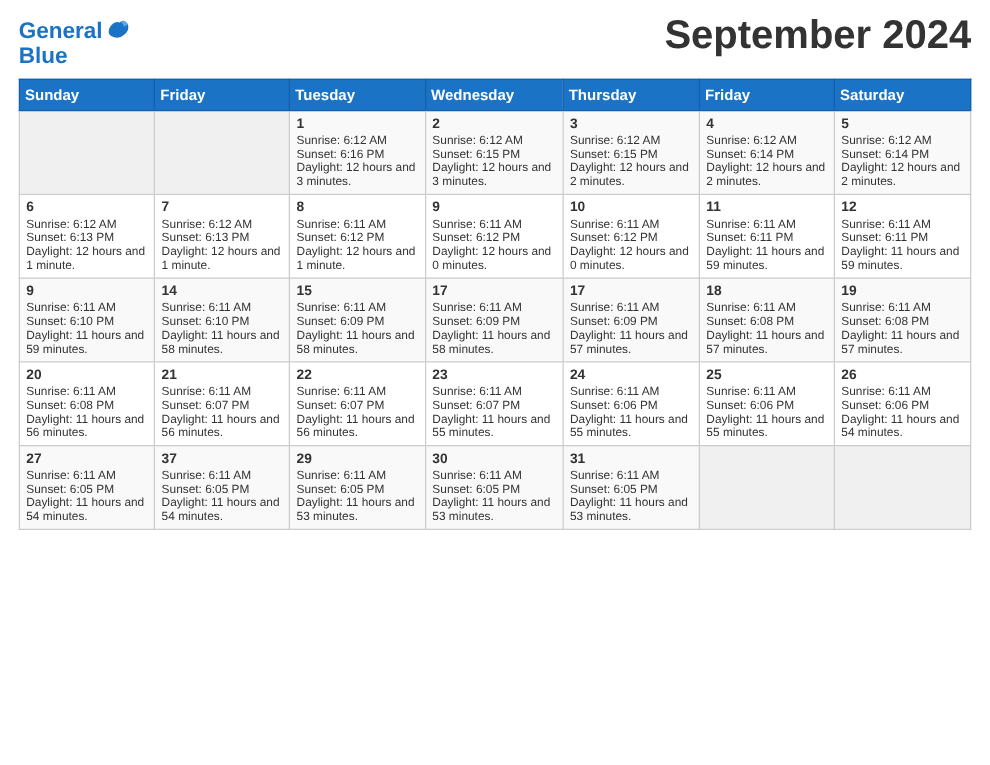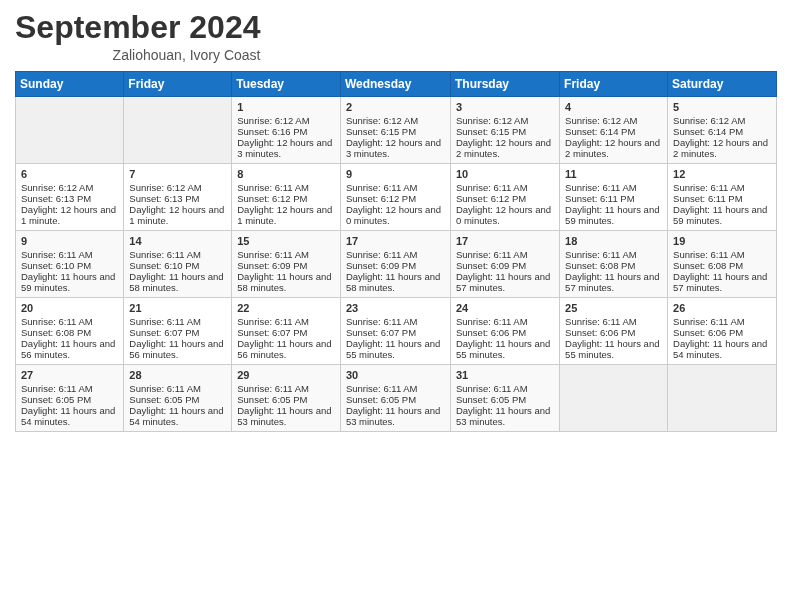--- a/index.html
+++ b/index.html
@@ -94,23 +94,38 @@
     }
     .cell-empty {
       background: #f0f0f0 !important;
     }
   </style>
 </head>
 <body>
 
 <div class="page">
   <div class="header">
+    <div class="logo">
+      <div>
+        <div style="display:flex;align-items:center;">
+          <span class="logo-text">
+            <span>General</span>
+          </span>
+          <svg class="logo-icon" viewBox="0 0 24 24" fill="#1a73c5">
+            <path d="M4 12 Q8 4 14 6 Q18 2 22 8 Q24 14 18 18 Q14 22 8 20 Q2 18 4 12Z" fill="#1a73c5"></path>
+            <path d="M14 6 Q18 2 22 8 L18 10 Q17 5 14 6Z" fill="#5ca8e8"></path>
+          </svg>
+        </div>
+        <div class="logo-text" style="color:#1a73c5; font-size:18px; font-weight:bold;">
+          <span>Blue</span>
+        </div>
+      </div>
+    </div>
     <div class="title-block">
       <div class="month-year">September 2024</div>
-      <div class="location">Zaliohouan, Ivory Coast</div>
     </div>
   </div>
 
   <table class="calendar-table">
     <thead>
       <tr>
 
       <th>Sunday</th>
           <th>Friday</th>
           <th>Tuesday</th>
@@ -288,21 +303,21 @@
           </td>
         </tr>
         <tr>
           <td>
             <span class="day-number">27</span>
             <span style="display: block;">Sunrise: 6:11 AM</span>
             <span style="display: block;">Sunset: 6:05 PM</span>
             <span style="display: block;">Daylight: 11 hours and 54 minutes.</span>
           </td>
           <td>
-            <span class="day-number">28</span>
+            <span class="day-number">37</span>
             <span style="display: block;">Sunrise: 6:11 AM</span>
             <span style="display: block;">Sunset: 6:05 PM</span>
             <span style="display: block;">Daylight: 11 hours and 54 minutes.</span>
           </td>
           <td>
             <span class="day-number">29</span>
             <span style="display: block;">Sunrise: 6:11 AM</span>
             <span style="display: block;">Sunset: 6:05 PM</span>
             <span style="display: block;">Daylight: 11 hours and 53 minutes.</span>
           </td>

